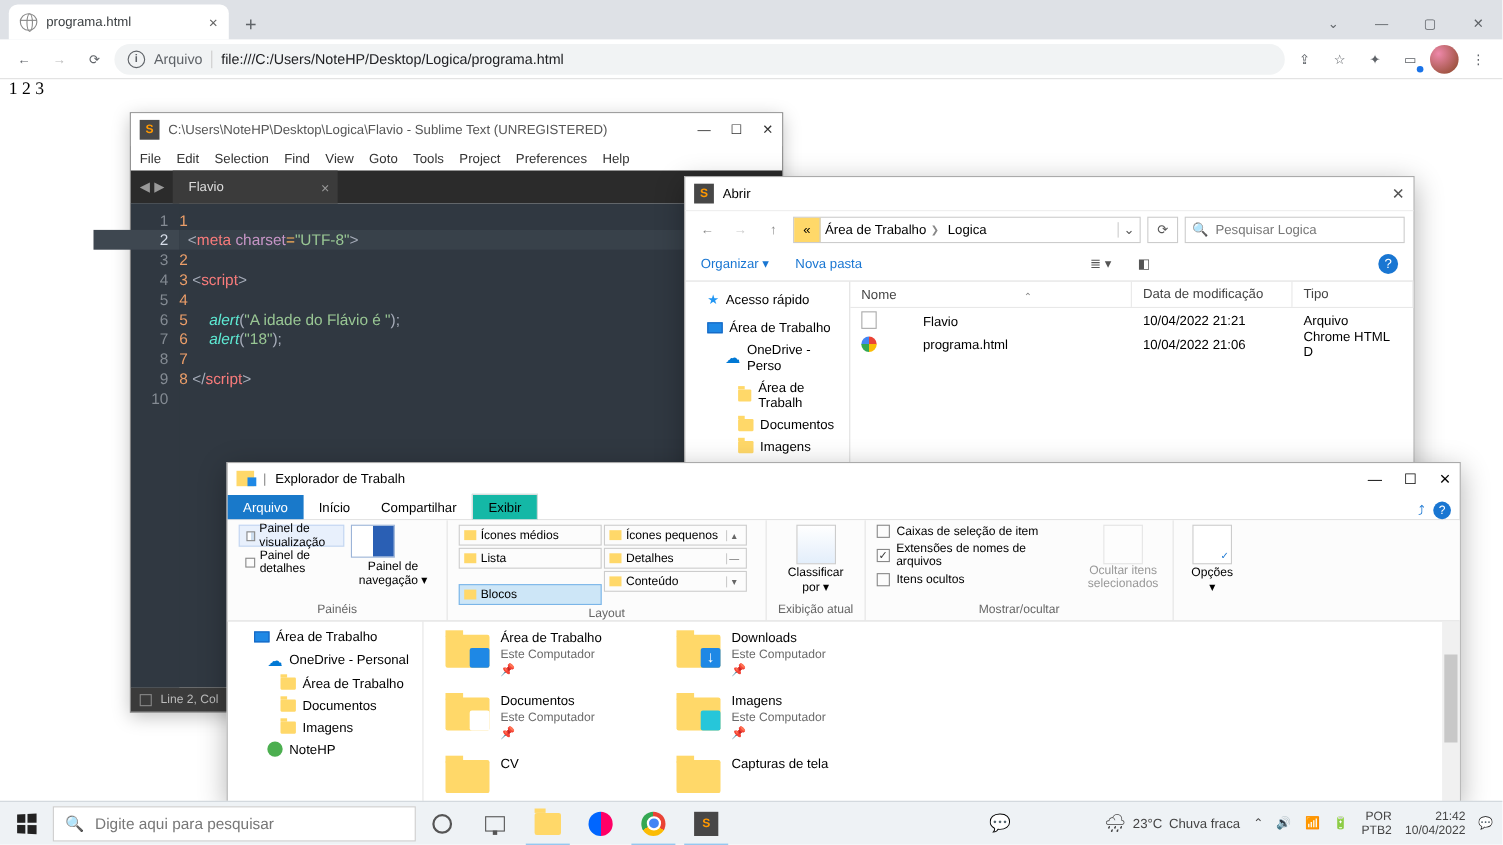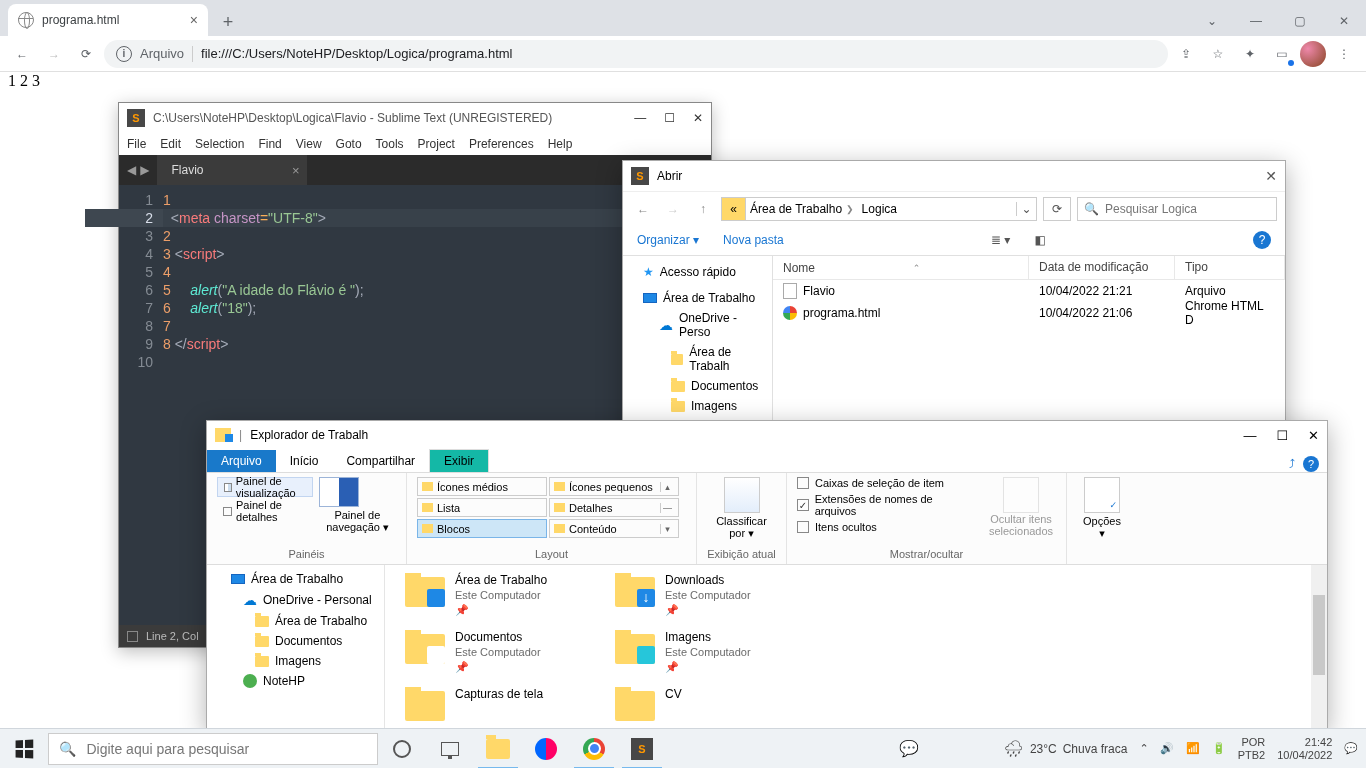--- a/index.html
+++ b/index.html
@@ -71,21 +71,21 @@
 .od-tree .sub{padding-left:36px;}
 .od-tree .sub2{padding-left:48px;}
 .star{color:#2196f3;}
 .fico{width:14px;height:11px;background:#ffd869;border-radius:1px;position:relative;display:inline-block;}
 .fico::before{content:"";position:absolute;top:-3px;left:0;width:6px;height:3px;background:#ffd869;}
 .desk{width:14px;height:10px;background:#1e88e5;border:1px solid #1565c0;}
 .cloud{color:#0078d4;font-size:14px;}
 .od-list{flex:1;}
 .od-hdr{height:24px;display:flex;border-bottom:1px solid #e8e8e8;font-size:12px;color:#444;}
 .od-hdr>div{padding:4px 10px;border-right:1px solid #e8e8e8;}
-.od-c1{width:256px;display:flex;align-items:center;}
+.od-c1{width:256px;display:flex;align-items:flex-end;gap:36px;}
 .od-c2{width:146px;}
 .od-c3{flex:1;}
 .srt{margin:0 auto;font-size:9px;color:#888;}
 .od-row{height:22px;display:flex;font-size:12px;align-items:center;}
 .od-row>div{padding:0 10px;}
 .od-row .fi{width:14px;height:16px;background:#fff;border:1px solid #aaa;margin-right:6px;display:inline-block;vertical-align:middle;}
 .od-row .ci{width:14px;height:14px;border-radius:50%;background:conic-gradient(#ea4335 0 90deg,#fbbc05 90deg 180deg,#34a853 180deg 270deg,#4285f4 270deg);margin-right:6px;display:inline-block;vertical-align:middle;}
 
 .explorer{position:absolute;left:206px;top:420px;width:1122px;height:310px;background:#fff;border:1px solid #aaa;box-shadow:0 6px 24px rgba(0,0,0,.3);}
 .ex-title{height:28px;display:flex;align-items:center;padding:0 8px;gap:8px;font-size:12px;}
@@ -99,21 +99,21 @@
 .ex-tabs .rr{margin-left:auto;display:flex;align-items:center;gap:8px;padding-right:8px;}
 .ex-tabs .help{width:16px;height:16px;border-radius:50%;background:#1976d2;color:#fff;display:flex;align-items:center;justify-content:center;font-size:11px;}
 .ex-ribbon{height:92px;background:#fcfcfc;border-bottom:1px solid #ddd;display:flex;font-size:11px;}
 .ex-grp{border-right:1px solid #e4e4e4;padding:4px 10px;display:flex;flex-direction:column;}
 .ex-grp .lbl{margin-top:auto;text-align:center;color:#666;padding-top:2px;}
 .ex-grp .row{display:flex;gap:6px;align-items:start;}
 .pnico{width:40px;height:30px;border:1px solid #9cb4d8;background:linear-gradient(90deg,#fff 50%,#2a5fb4 50%);}
 .chkbtn{height:20px;border:1px solid #c2d5f0;background:#e8f0fc;padding:0 6px;display:flex;align-items:center;gap:4px;font-size:11px;}
 .plainbtn{height:20px;padding:0 6px;display:flex;align-items:center;gap:4px;font-size:11px;}
 .lycell{width:130px;height:19px;border:1px solid #ccc;padding:0 4px;display:flex;align-items:center;gap:4px;font-size:11px;}
-.lycell.sel{background:#cde6f7;border-color:#7ab5e8;}
+.lycell.sel{background:#cde6f7;border-color:#7ab5e8;margin-top:12px;}
 .lyico{width:11px;height:9px;background:#ffd869;}
 .lydd{width:14px;border-left:1px solid #ccc;text-align:center;margin-left:auto;color:#666;font-size:9px;}
 .cbx{width:12px;height:12px;border:1px solid #888;display:inline-flex;align-items:center;justify-content:center;font-size:10px;color:#333;}
 .bigico{width:36px;height:36px;background:#fff;border:1px solid #ccc;margin:0 auto;}
 .ex-body{display:flex;height:calc(100% - 28px - 24px - 92px);}
 .ex-tree{width:178px;border-right:1px solid #e5e5e5;padding:4px 0;font-size:12px;overflow:hidden;}
 .ex-tree .item{padding:3px 4px 3px 24px;display:flex;align-items:center;gap:6px;white-space:nowrap;}
 .ex-tree .s1{padding-left:36px;}
 .ex-tree .s2{padding-left:48px;}
 .person{width:14px;height:14px;border-radius:50%;background:#4caf50;}
@@ -531,30 +531,30 @@
               <div class="pin">📌</div>
             </div>
           </div>
           <div style="clear: both;"></div>
           <div class="tile">
             <div class="bf">
               <div class="tab"></div>
               <div class="base"></div>
             </div>
             <div class="txt">
-              <div>Capturas de tela</div>
+              <div>CV</div>
             </div>
           </div>
           <div class="tile">
             <div class="bf">
               <div class="tab"></div>
               <div class="base"></div>
             </div>
             <div class="txt">
-              <div>CV</div>
+              <div>Capturas de tela</div>
             </div>
           </div>
           <div style="clear: both;"></div>
         </div>
       <div class="ex-scroll">
           <div class="th"></div>
         </div>
     </div>
   </div>
 </div>

